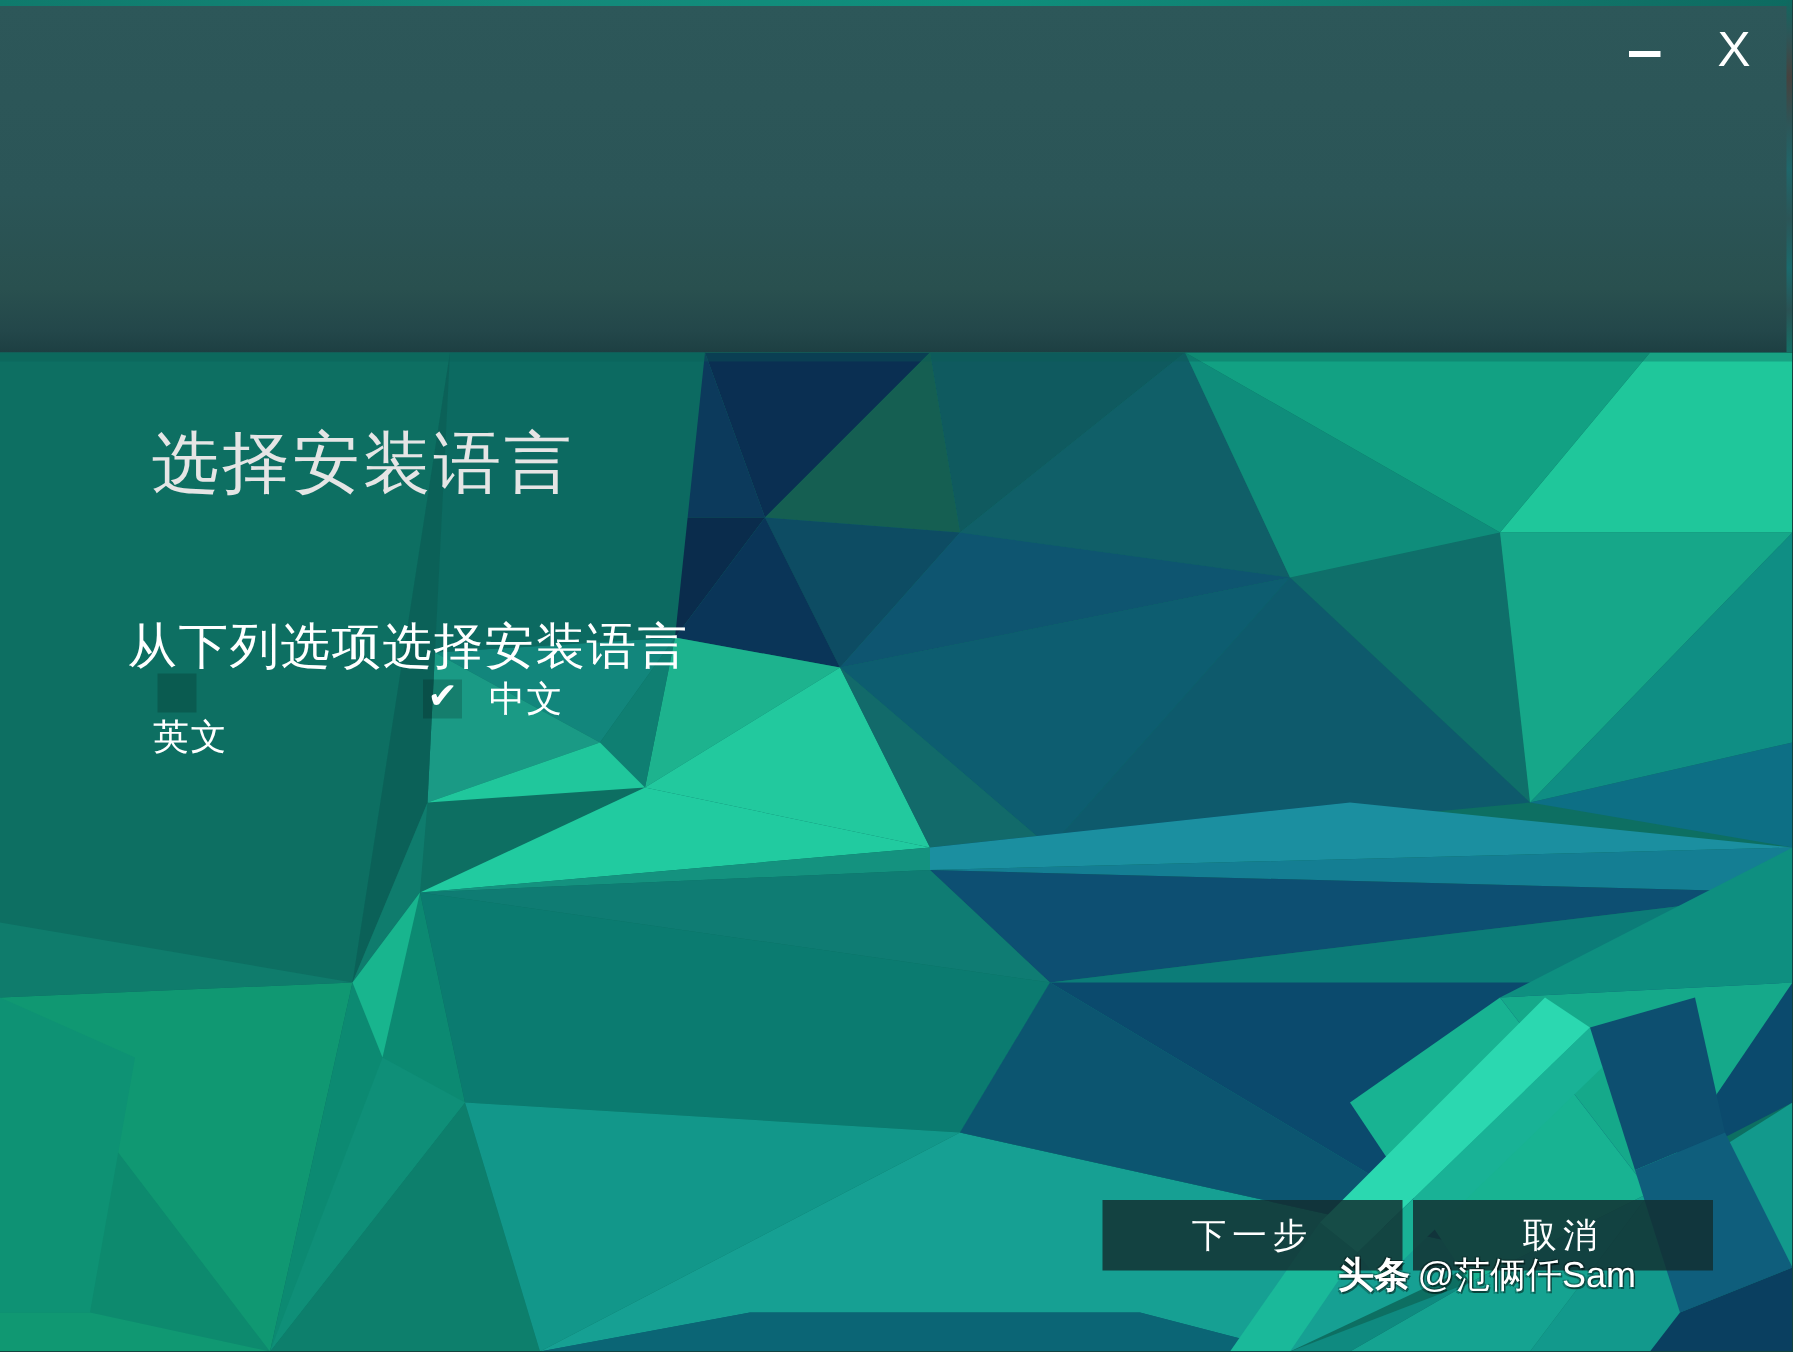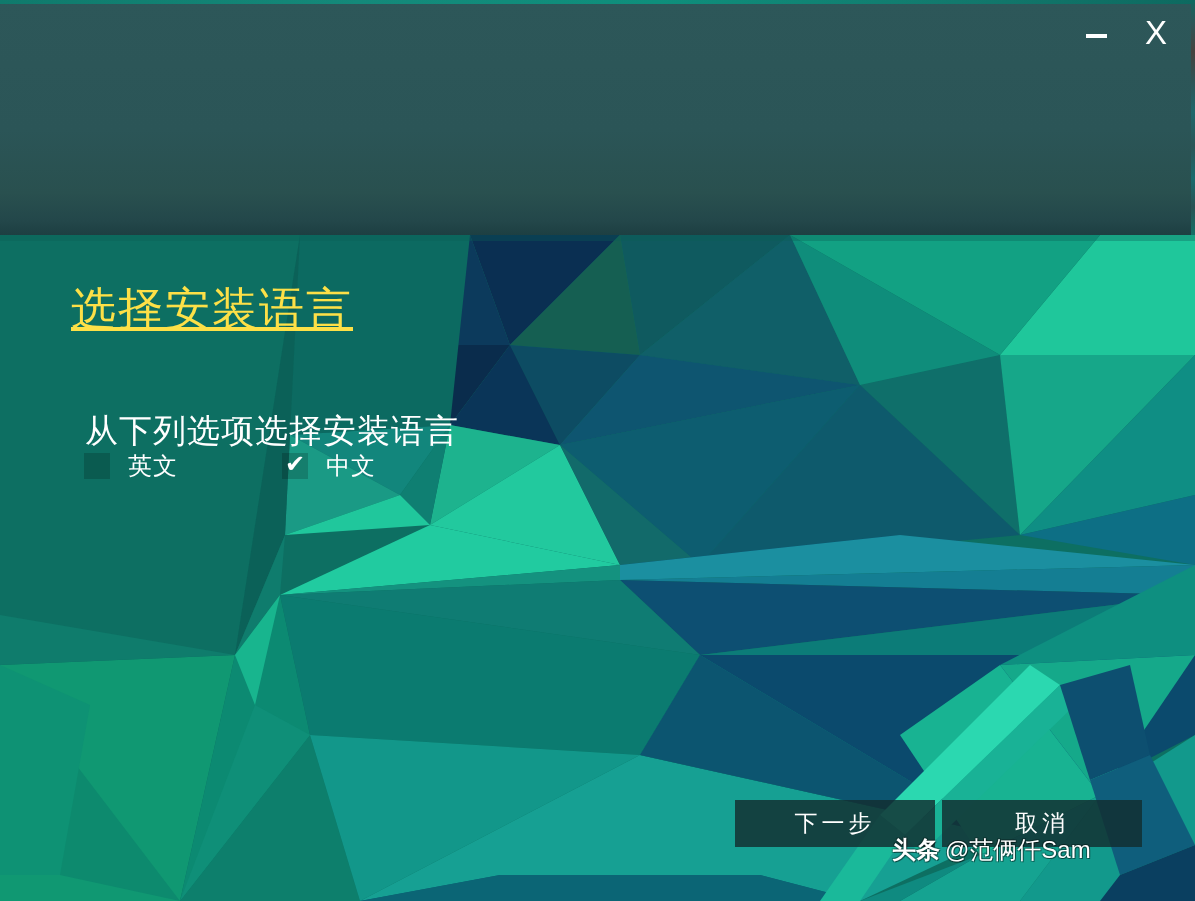--- a/index.html
+++ b/index.html
@@ -105,28 +105,27 @@
 
   
   .content {
     position: absolute;
     left: 0; top: 0;
     width: 1195px;
     height: 666px;
   }
   .page-title {
     position: absolute;
-    left: 71px;
+    left: 101px;
     top: 48px;
     font-size: 45px;
-    color: #fde047;
+    color: #e5e5e5;
     letter-spacing: 2px;
     line-height: 1.15;
     white-space: nowrap;
-    text-decoration: underline;
   }
   .prompt-text {
     position: absolute;
     left: 85px;
     top: 174px;
     font-size: 33px;
     color: #ffffff;
     letter-spacing: 1px;
     white-space: nowrap;
   }
@@ -140,21 +139,21 @@
   }
   .option {
     position: absolute;
     top: 0;
     height: 34px;
     display: flex;
     align-items: center;
     cursor: pointer;
     user-select: none;
   }
-  .option.opt-en { left: 0px; }
+  .option.opt-en { left: 0px; flex-direction: column; }
   .option.opt-zh { left: 198px; }
 
   .checkbox {
     position: relative;
     width: 26px;
     height: 26px;
     background: rgba(0, 0, 0, 0.18);
     flex: none;
   }
   .checkbox .tick {

